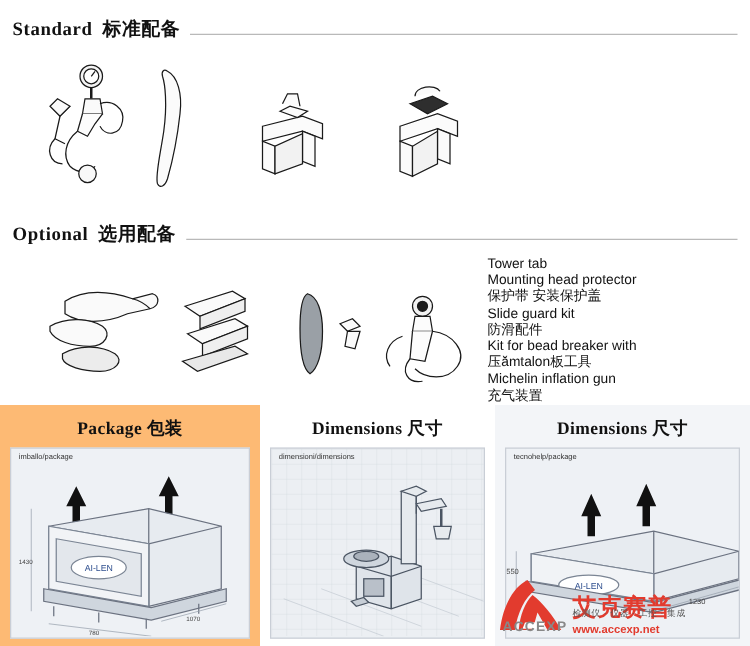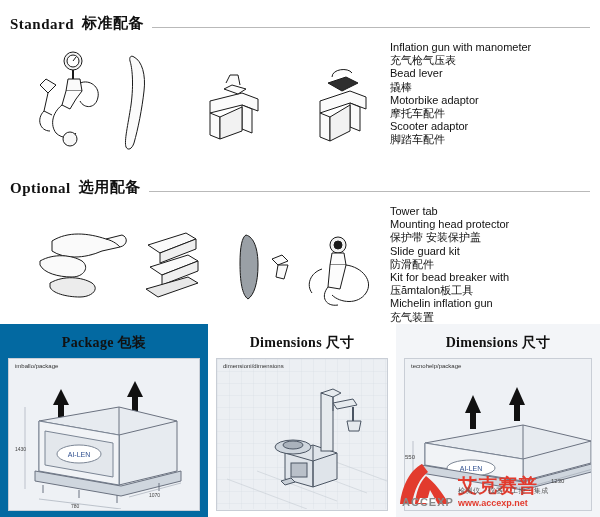--- a/index.html
+++ b/index.html
@@ -63,21 +63,21 @@
   .panel-body{
     position:absolute;left:8px;right:8px;top:34px;bottom:6px;
     background:#eef1f5;
     border:1px solid #c9ced6;
     overflow:hidden;
   }
   .panel-body .cap{
     position:absolute;left:6px;top:4px;
     font-size:6px;color:#333;
   }
-  #p1{left:0;width:208px;background:#0369a1;}
+  #p1{left:0;width:208px;background:#fdba74;}
   #p2{left:208px;width:188px;background:#ffffff;}
   #p3{left:396px;width:204px;background:#f3f5f8;}
 
   
   #watermark{
     position:absolute;left:396px;top:460px;width:204px;height:57px;
     pointer-events:none;
   }
   .wm-text{
     position:absolute;
@@ -146,30 +146,20 @@
           <g stroke="#1a1a1a" fill="#fbfbfb" stroke-width="1">
             <path d="M310 62 L340 52 L356 58 L356 70 L340 64 L310 74 Z"></path>
             <path d="M310 74 L310 98 L320 102 L320 78 Z"></path>
             <path d="M340 64 L340 88 L350 92 L350 68 Z"></path>
             <path d="M320 78 L320 102 L340 92 L340 66 Z" fill="#f2f2f2"></path>
             <path d="M318 44 L336 38 L348 44 L332 52 Z" fill="#2e2e2e"></path>
             <path d="M322 38 C322 30 338 28 342 34"></path>
           </g>
         </svg>
       </div>
-      <div class="txtlist">
-        <div>Inflation gun with manometer</div>
-        <div>充气枪气压表</div>
-        <div>Bead lever</div>
-        <div>撬棒</div>
-        <div>Motorbike adaptor</div>
-        <div>摩托车配件</div>
-        <div>Scooter adaptor</div>
-        <div>脚踏车配件</div>
-      </div>
     </div>
   </div>
 
   <div class="section" id="optional">
     <div class="hdr-row">
       <span class="sec-title">Optional</span>
       <span class="sec-title">选用配备</span>
       <span class="rule"></span>
     </div>
     <div class="body-row">

